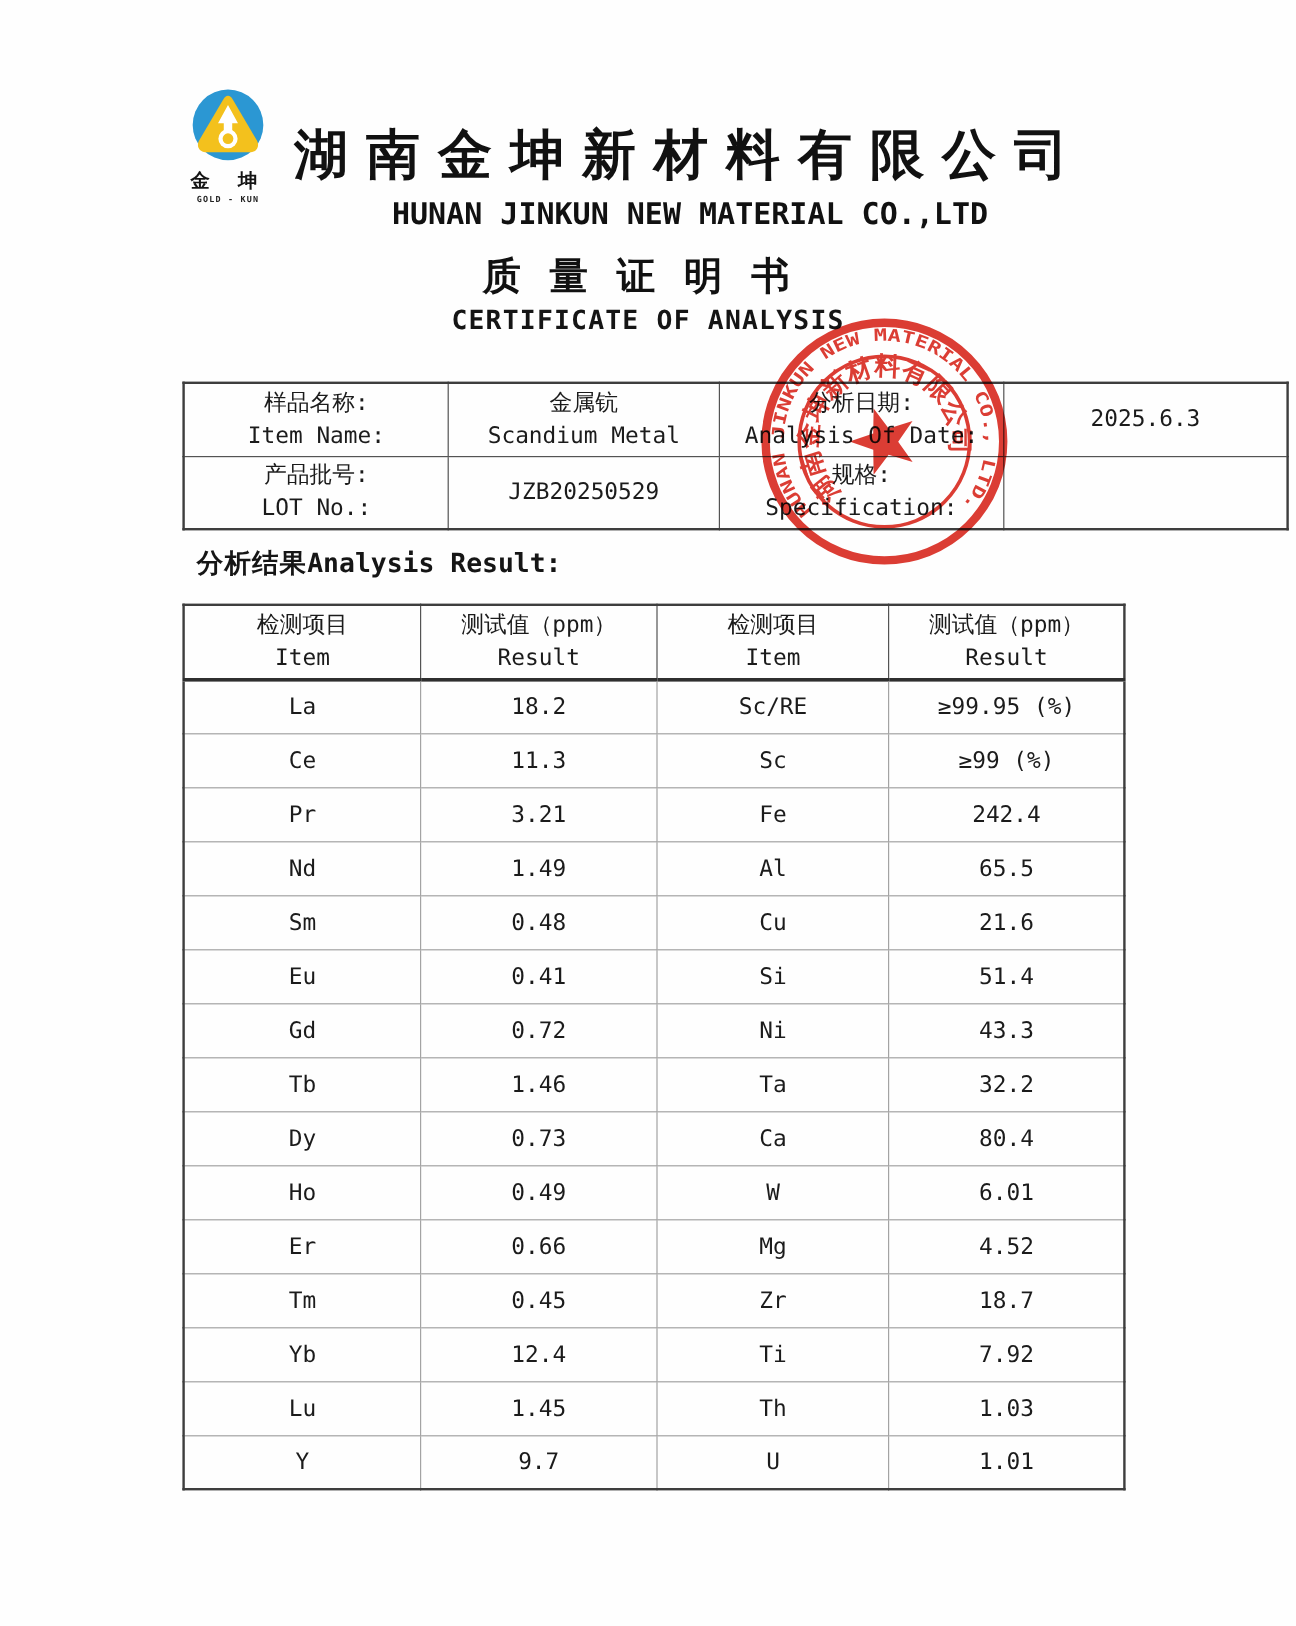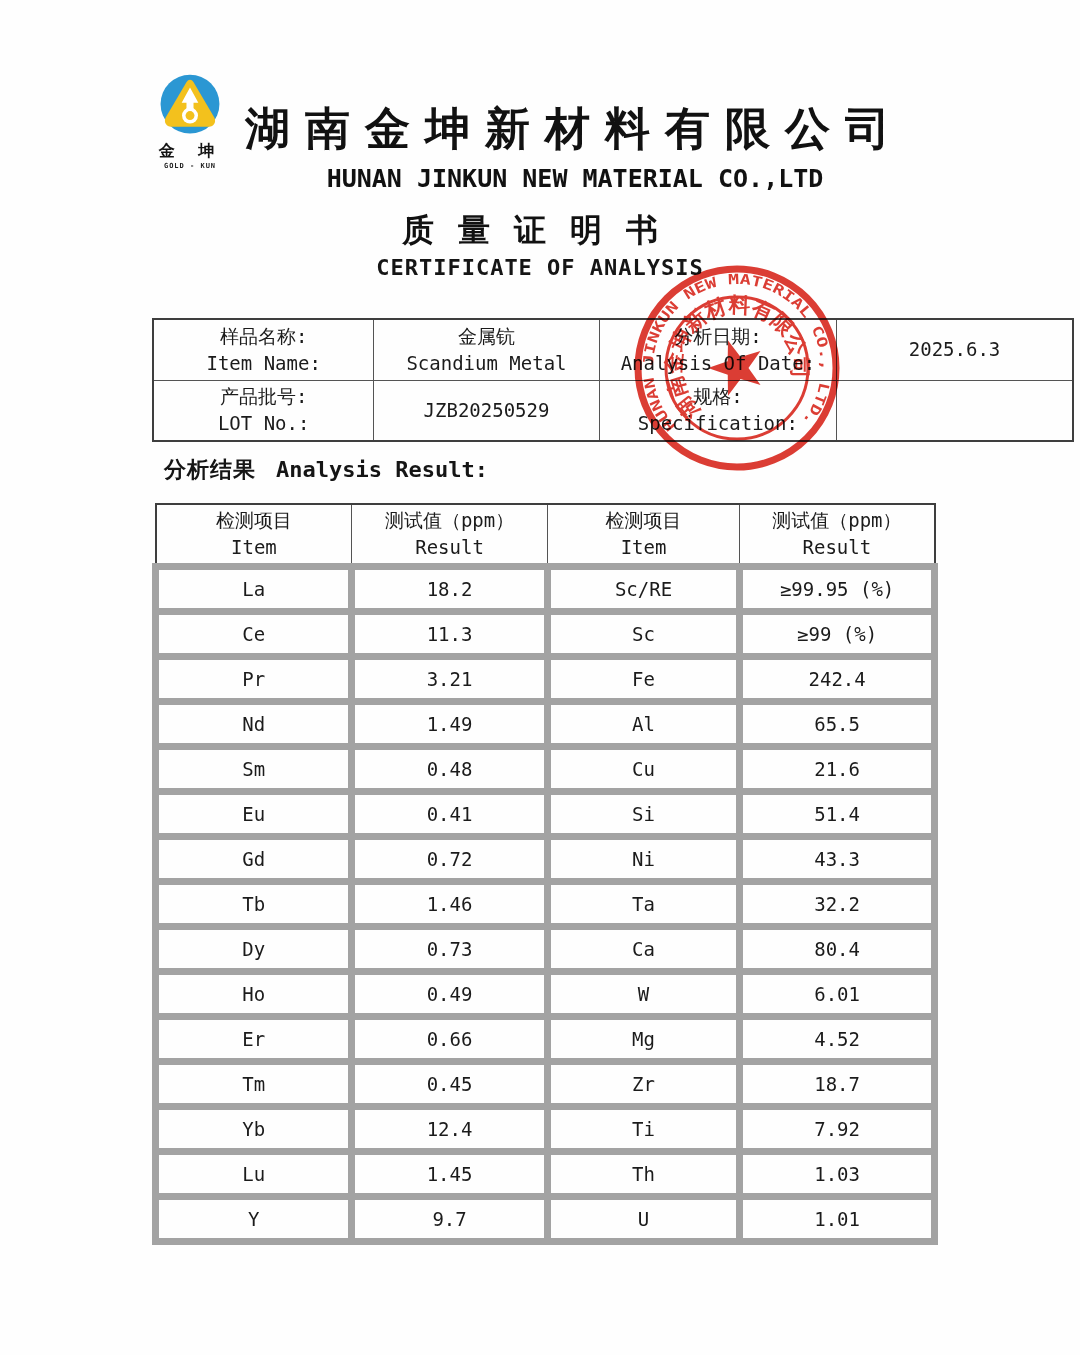--- a/index.html
+++ b/index.html
@@ -43,34 +43,34 @@
   }
   .info-table td {
     border:1px solid #545454; height:61px; text-align:center; vertical-align:middle;
     font-size:19px; line-height:27px; padding:0 4px; overflow:hidden;
   }
 
   .section-label {
     position:absolute; left:164px; top:455px; font-size:22px; font-weight:bold;
     white-space:nowrap; color:#151515;
   }
-  .section-label .cn { letter-spacing:1px; margin-right:20px; }
+  .section-label .cn { letter-spacing:1px; margin-right:0; }
 
   .main-table {
     position:absolute; left:152px; top:503px; width:786px;
     border:2px solid #3e3e3e;
     padding-left:16px;
   }
   .main-table th {
     border:1px solid #545454; border-bottom:3px solid #2f2f2f;
     height:62px; font-weight:normal; font-size:19px; line-height:27px;
     text-align:center; vertical-align:middle;
   }
   .main-table td {
-    border:7px solid #a3a3a3; height:45px; text-align:center; vertical-align:middle;
+    border:1px solid #a3a3a3; height:45px; text-align:center; vertical-align:middle;
     font-size:19px;
   }
 
   
   .stamp {
     position:absolute; left:631px; top:262px; width:212px; height:212px;
     mix-blend-mode:multiply; opacity:0.9; pointer-events:none;
   }
 </style>
 </head>

